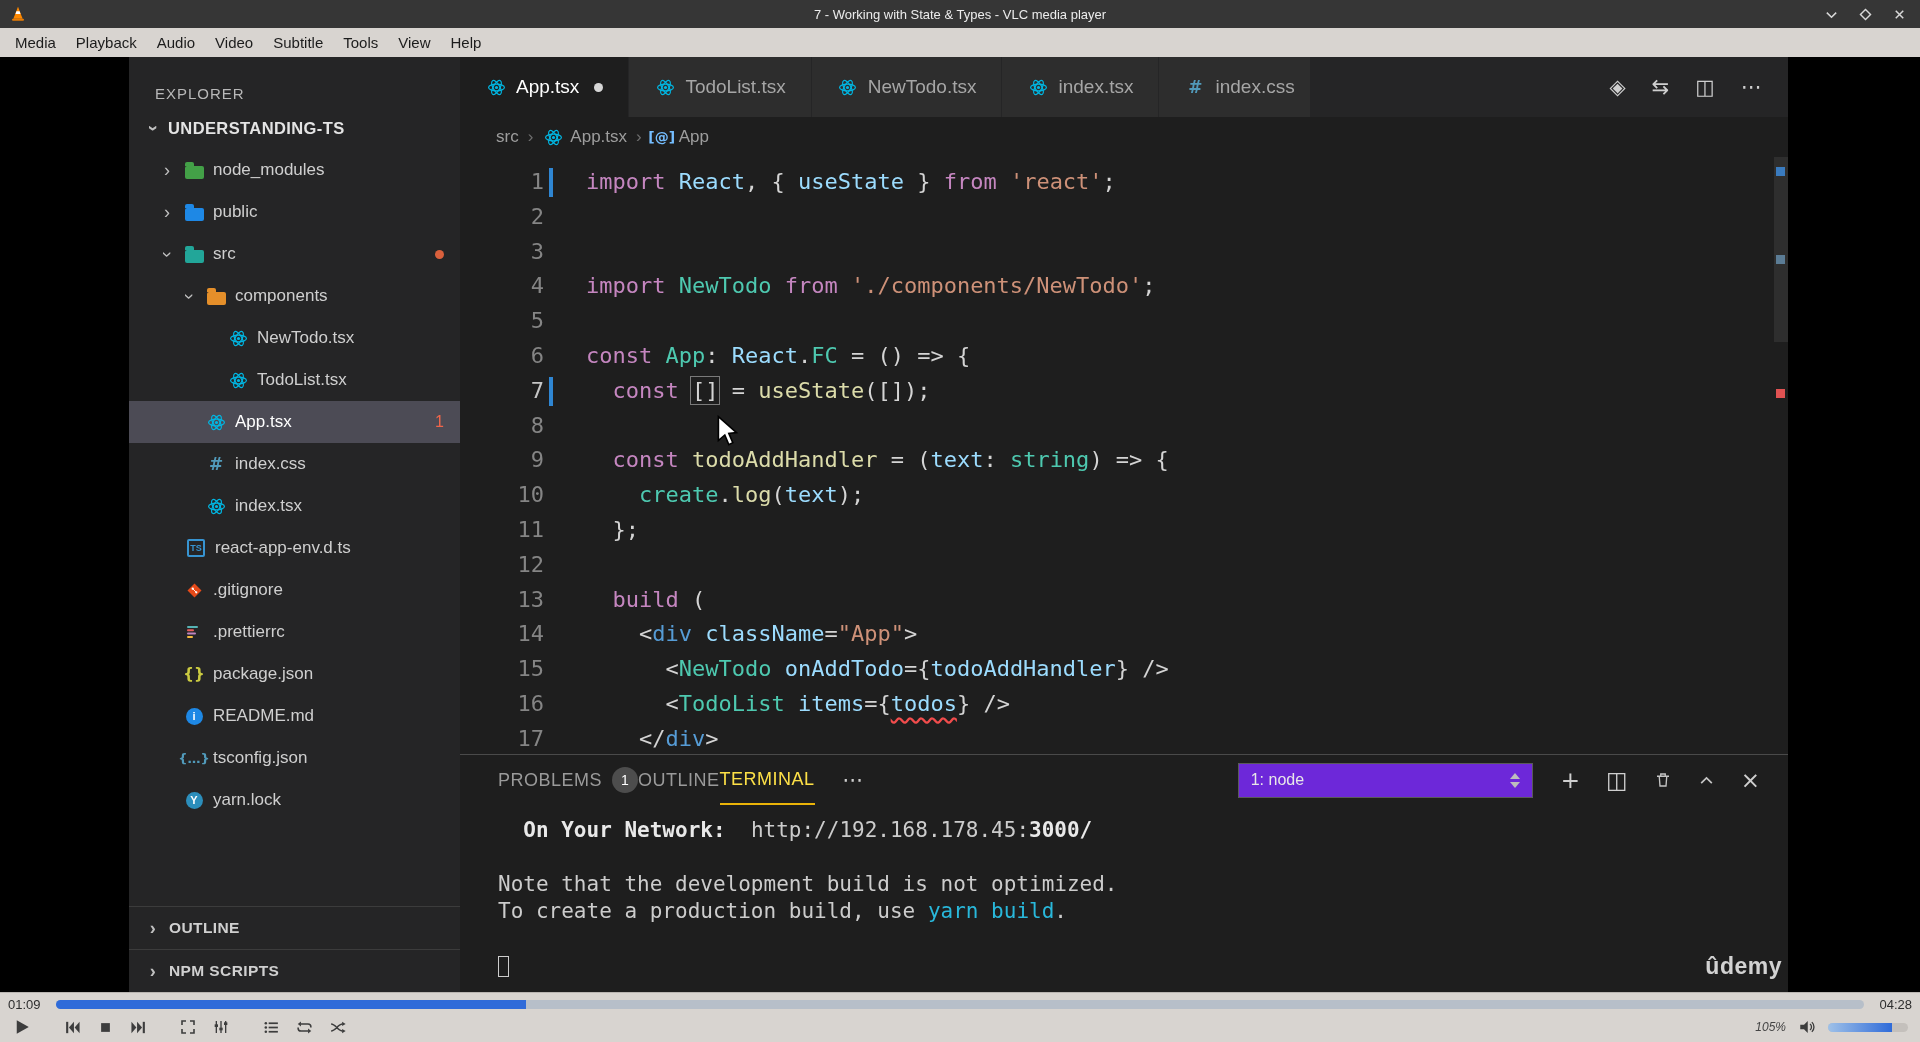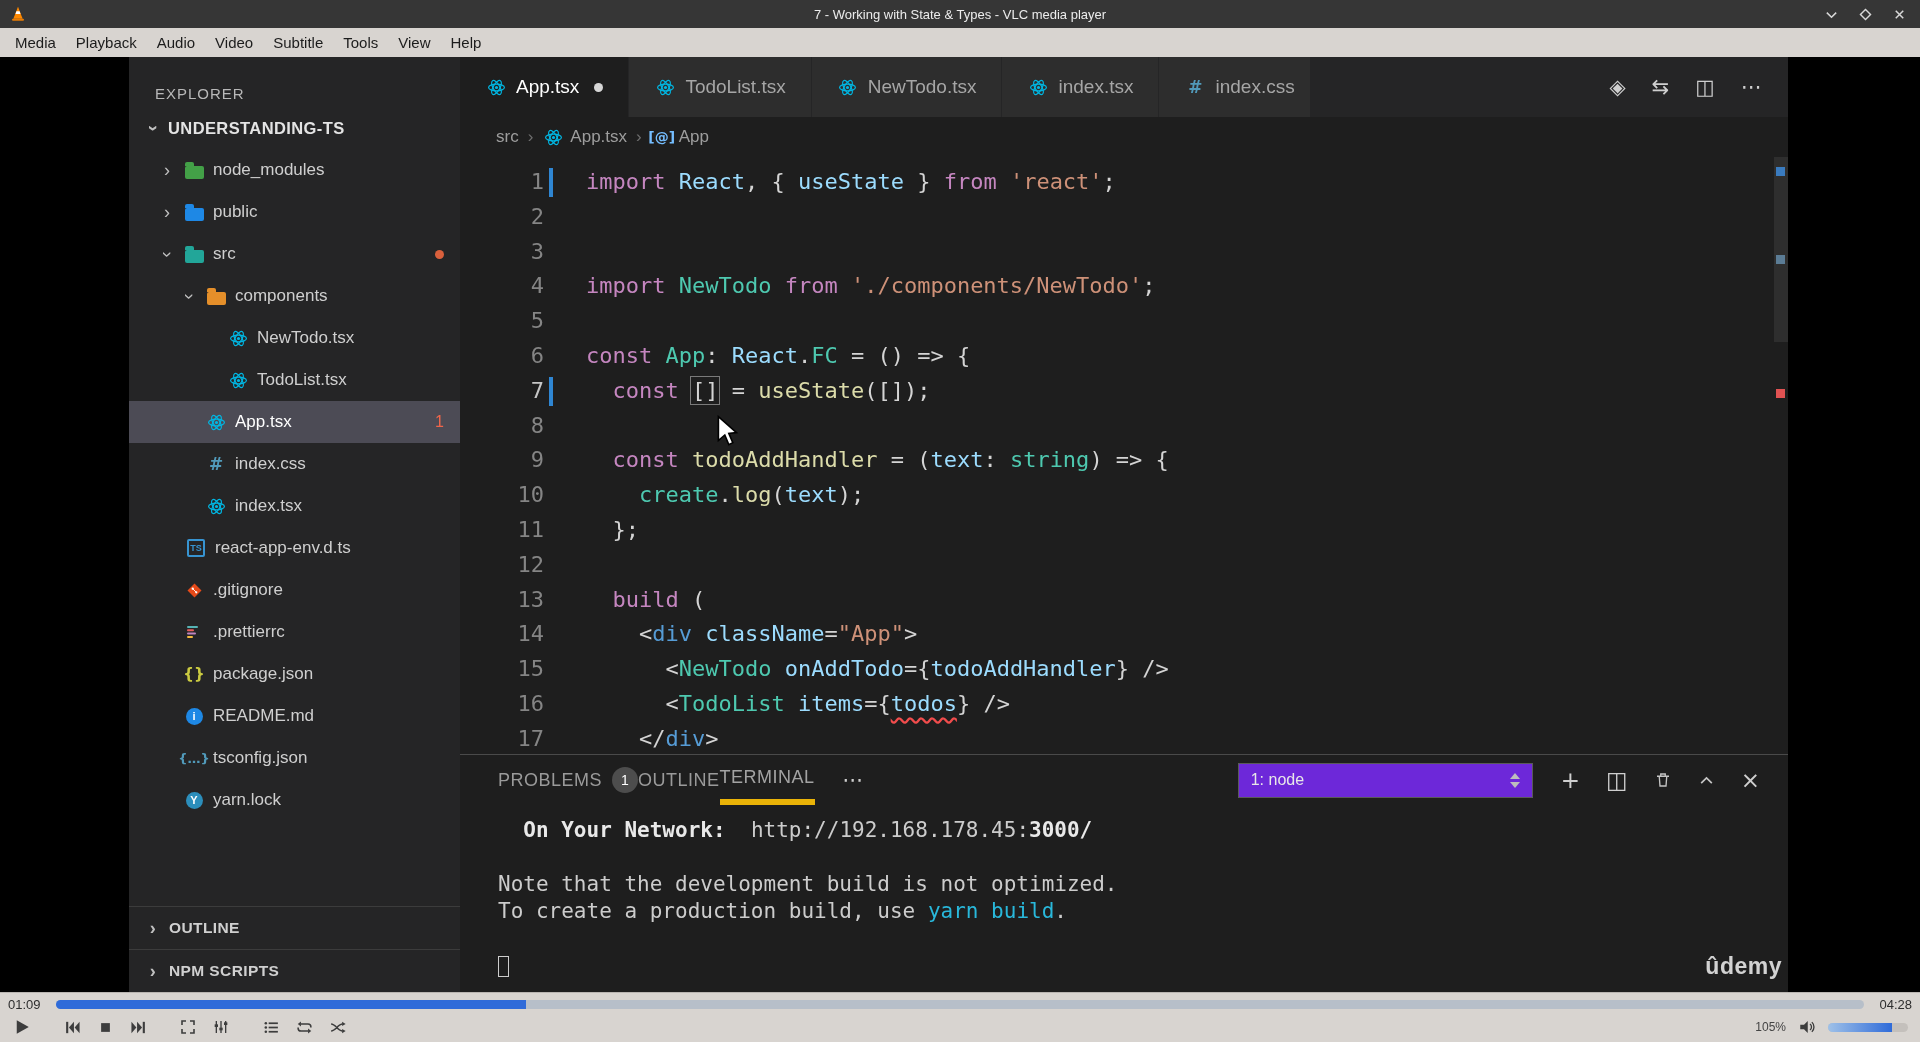--- a/index.html
+++ b/index.html
@@ -66,21 +66,21 @@
   .tk-o{color:#CE9178} .tk-d{color:#D4D4D4} .tk-g{color:#569CD6}
   .tk-e{color:#9CDCFE; text-decoration-line:underline; text-decoration-style:wavy; text-decoration-color:#f14c4c; text-underline-offset:6px; }
   .tk-box{color:#D4D4D4; outline:1px solid #7a7a7a; outline-offset:1px; }
   .ruler { position:absolute; right:0; top:0; bottom:0; width:16px; }
   .thumb { position:absolute; right:0; top:0; width:14px; height:185px; background:rgba(121,121,121,.18); }
   .rm { position:absolute; right:3px; width:9px; height:9px; }
 
   .panel { height:238px; flex:none; display:flex; flex-direction:column; border-top:1px solid #4a4a4a; background:#1e1e1e; }
   .panel-header { height:50px; flex:none; display:flex; align-items:center; gap:28px; padding:0 28px 0 38px; }
   .panel-tab { height:100%; display:flex; align-items:center; gap:10px; font-size:18px; letter-spacing:.5px; color:#9a9a9a; }
-  .panel-tab.active { color:#a3a3a3; border-bottom:6px solid #eab308; }
+  .panel-tab.active { color:#fde047; border-bottom:2px solid #eab308; }
   .pbadge { min-width:26px; height:26px; border-radius:13px; background:#4d4d4d; color:#fff; font-size:14px; display:flex; align-items:center; justify-content:center; padding:0 5px; }
   .psel { margin-left:auto; width:295px; height:35px; background:#6d28d9; border:1px solid #5a5a5a; display:flex; align-items:center; padding:0 12px; color:#e8e8e8; font-size:16px; }
   .sel-arrows { margin-left:auto; display:flex; flex-direction:column; gap:3px; }
   .sel-arrows i { width:0; height:0; border-left:5px solid transparent; border-right:5px solid transparent; }
   .sel-arrows .up { border-bottom:6px solid #bdbdbd; }
   .sel-arrows .dn { border-top:6px solid #bdbdbd; }
   .pact { display:flex; align-items:center; gap:26px; }
   .pact .ic { font-size:23px; }
 
   .terminal { flex:1; padding:12px 0 0 38px; font-family:"DejaVu Sans Mono", monospace; font-size:21px; line-height:27px; color:#ccc; overflow:hidden; }
@@ -95,21 +95,21 @@
   .vlc-bottom { position:absolute; left:0; right:0; top:992px; height:50px; background:#d8d4d0; border-top:1px solid #b9b5b1; }
   .seek-row { height:19px; display:flex; align-items:center; gap:8px; padding:3px 8px 0; }
   .time { font-size:13px; color:#2e2e2e; width:40px; }
   .time.right { text-align:right; }
   .seek { flex:1; height:9px; border-radius:5px; background:#b7bfc9; position:relative; overflow:hidden; }
   .seek-fill { position:absolute; left:0; top:0; bottom:0; background:#2f6bd9; }
   .controls-row { height:30px; display:flex; align-items:center; gap:5px; padding:0 8px; }
   .ctl { width:28px; height:24px; display:flex; align-items:center; justify-content:center; }
   .grp-gap { width:12px; }
   .vol { margin-left:auto; display:flex; align-items:center; gap:7px; padding-right:4px; }
-  .vol-label { font-size:12px; color:#444; }
+  .vol-label { font-size:12px; color:#444;font-style:italic; }
   .vol-slider { width:80px; height:9px; border-radius:5px; background:#c4c0bc; position:relative; overflow:hidden; }
   .vol-fill { position:absolute; left:0; top:0; bottom:0; background:linear-gradient(90deg,#9fc1e8,#2f6bd9); }
 </style>
 </head>
 <body>
 
 <div class="stage">
 
   <div class="titlebar">
     <span style="display:flex;">

